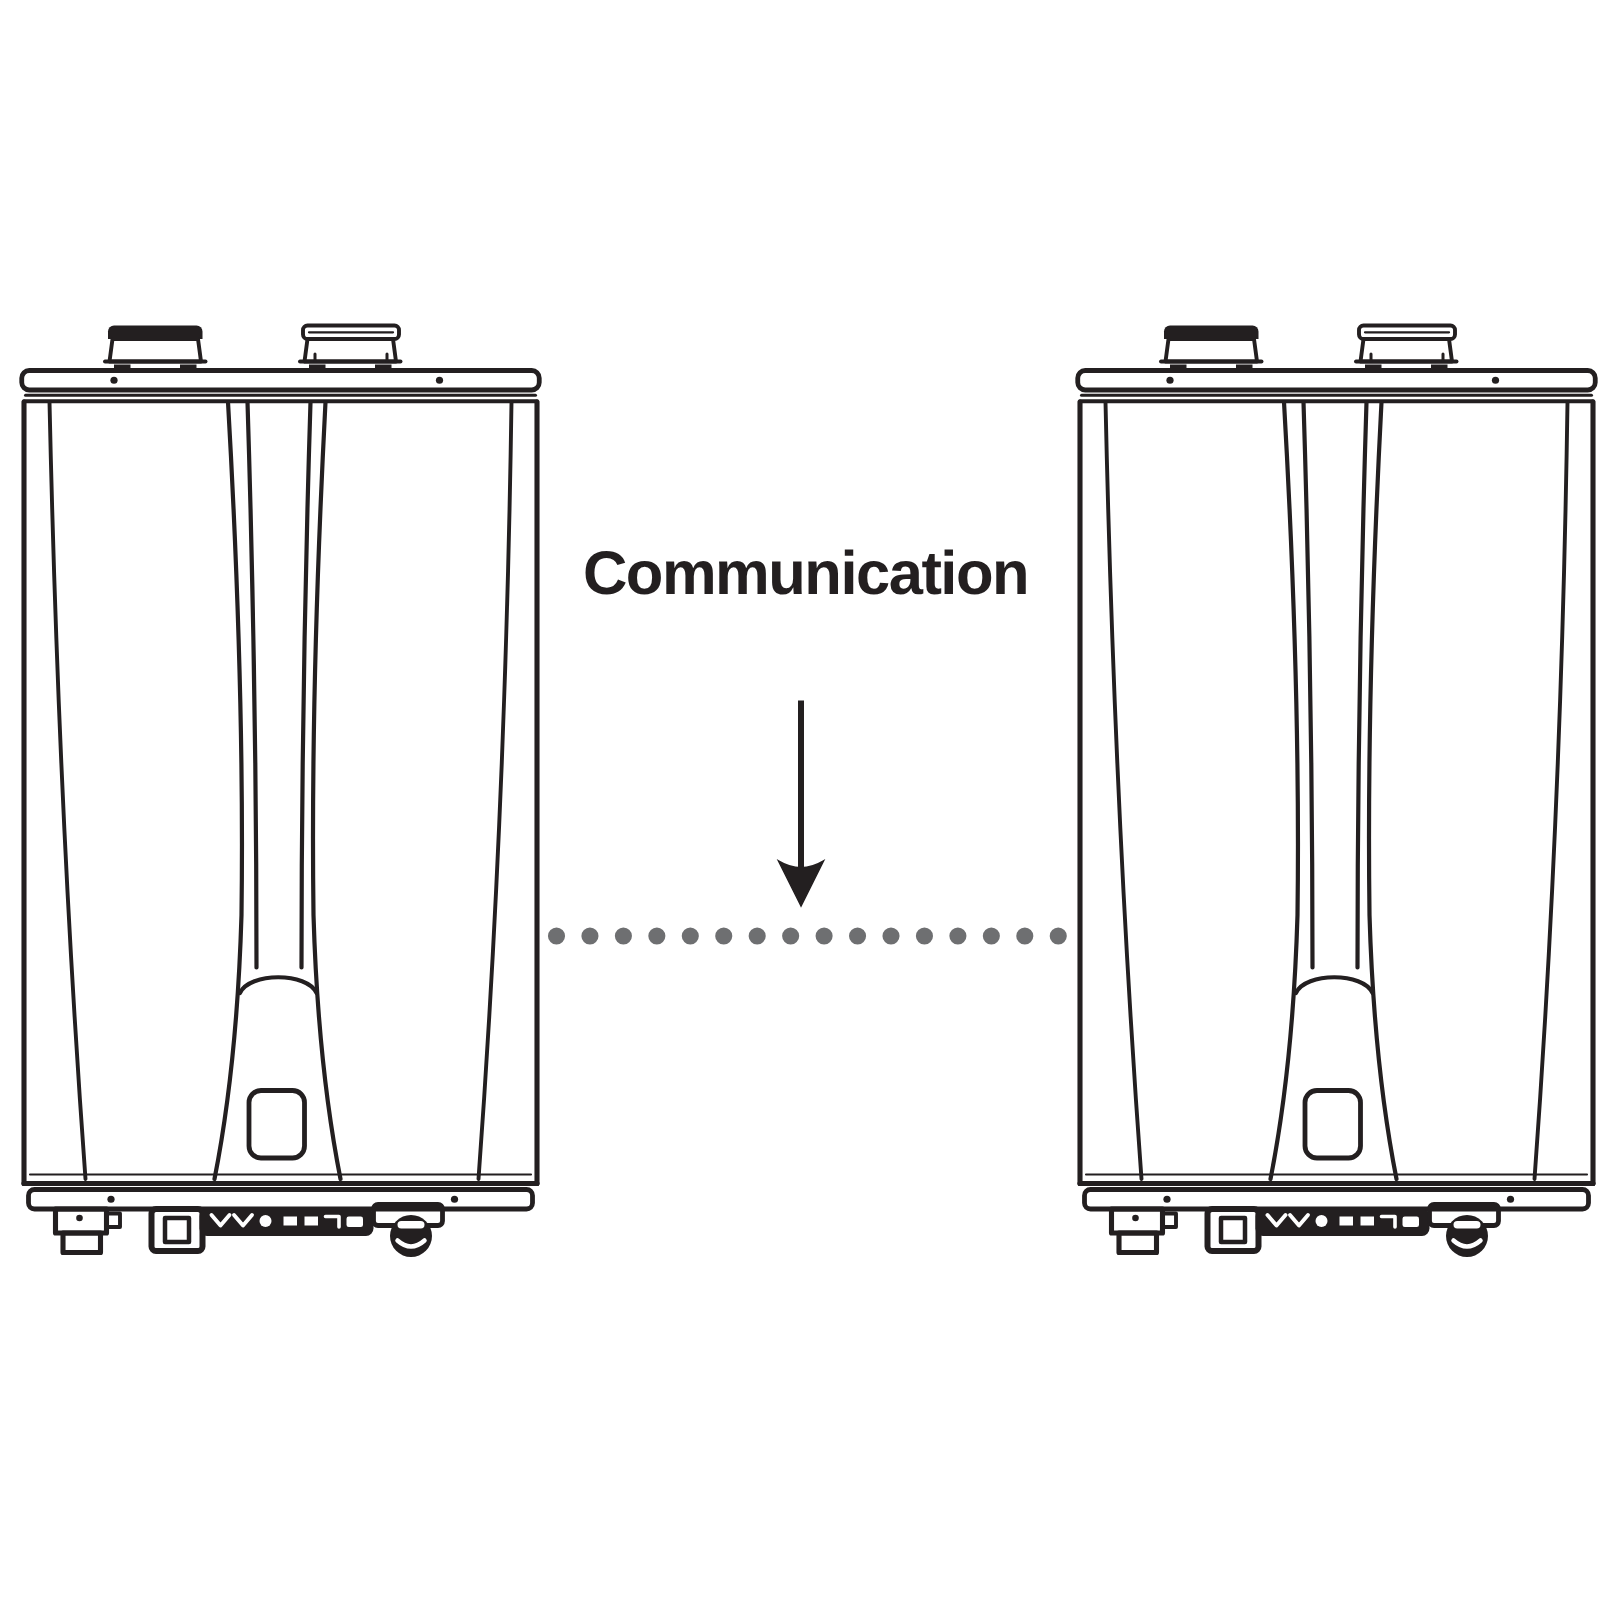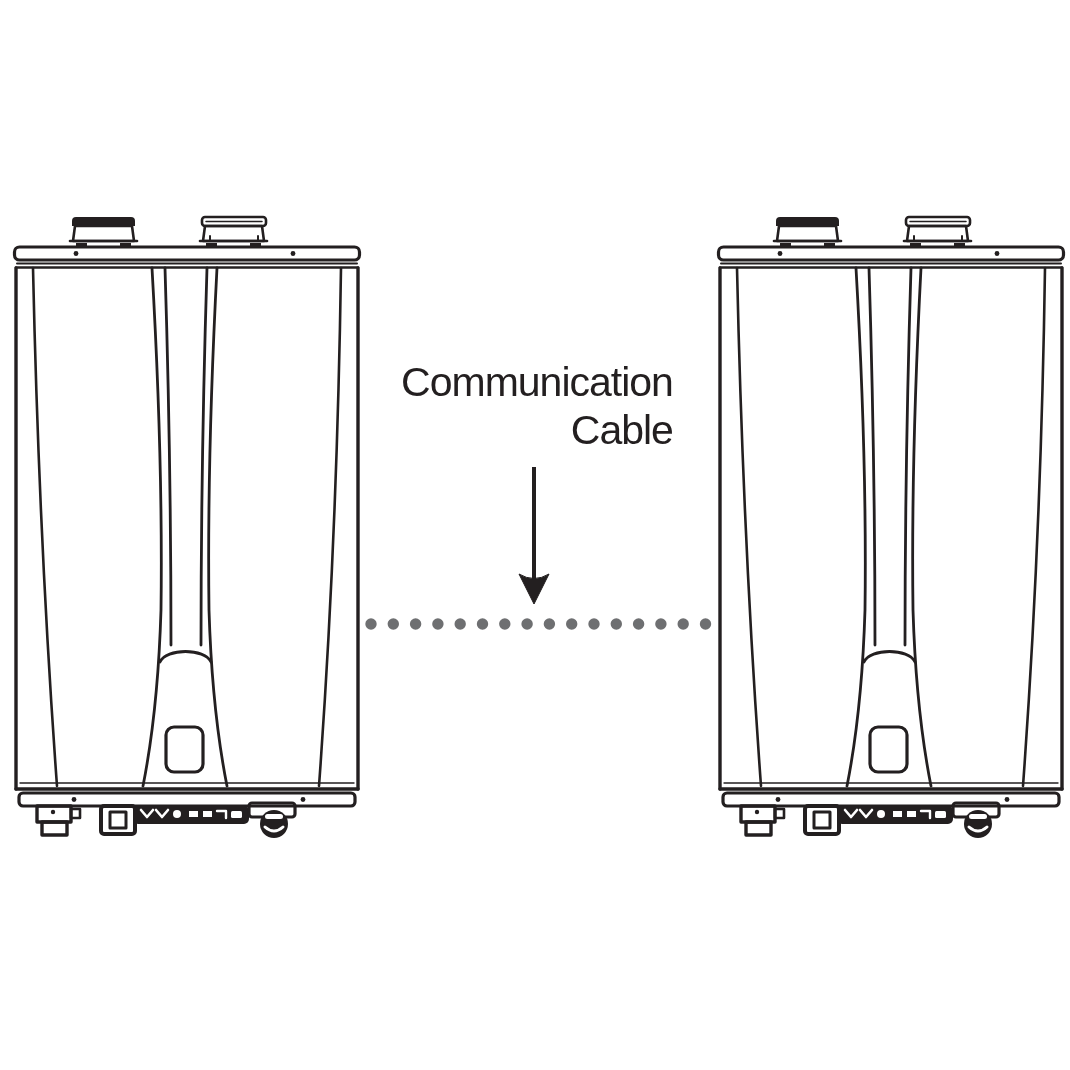--- a/index.html
+++ b/index.html
@@ -19,24 +19,24 @@
     position: absolute;
     left: 0;
     top: 0;
     color: var(--line-color, #231f20);
   }
   .cable-label {
     position: absolute;
     left: 537px;
     top: 358px;
     transform: translateX(-50%);
-    text-align: right;
+    text-align: left;
     font-size: 41px;
     line-height: 48px;
-    font-weight: 400;
+    font-weight: 700;
     letter-spacing: -1px;
     color: var(--line-color, #231f20);
     white-space: nowrap;
   }
 </style>
 </head>
 <body>
 
 <div class="canvas">
 
@@ -150,16 +150,15 @@
       </g>
 
     <g>
       <line x1="534" y1="467" x2="534" y2="580" stroke="currentColor" stroke-width="4"></line>
       <path d="M534,604 L519,574 Q534,583 549,574 Z" fill="currentColor" stroke="currentColor" stroke-width="1"></path>
     </g>
   </svg>
 
   <div class="cable-label">
     <div>Communication</div>
-    <div>Cable</div>
   </div>
 
 </div>
 
 </body></html>

